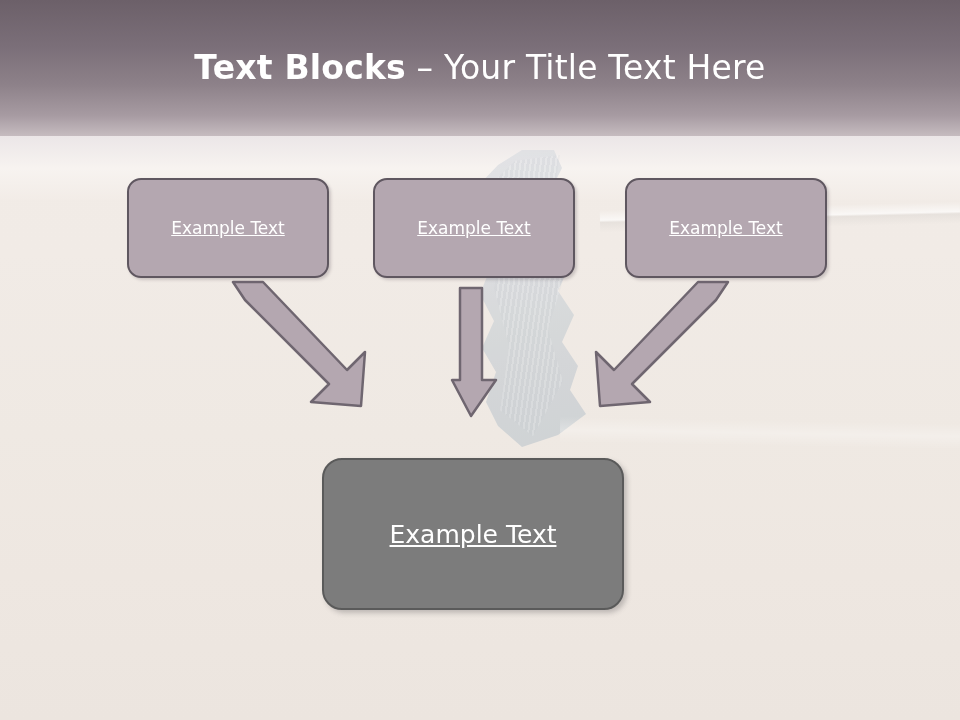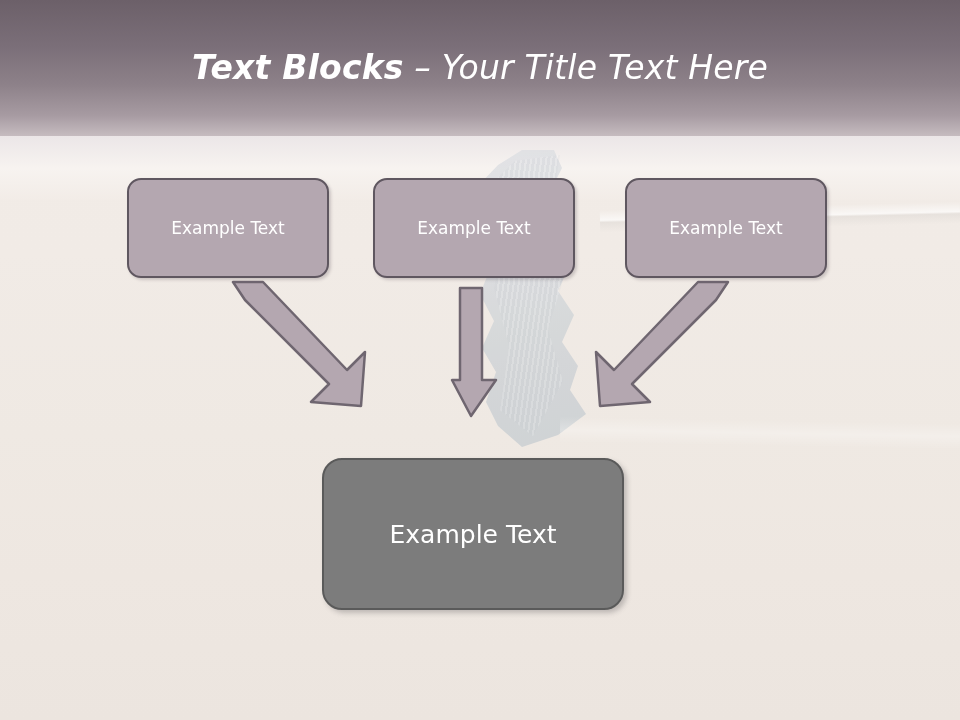--- a/index.html
+++ b/index.html
@@ -95,35 +95,35 @@
     position: absolute;
     left: 0;
     top: 48px;
     width: 960px;
     text-align: center;
     color: #ffffff;
     font-size: 33px;
     line-height: 40px;
     letter-spacing: .2px;
     white-space: nowrap;
-    font-style: italic;
   }
   .header-title .bold { font-weight: bold; }
   .header-title .light { font-weight: normal; }
 
   
   .box {
     position: absolute;
     box-sizing: border-box;
     display: flex;
     align-items: center;
     justify-content: center;
     border-radius: 14px;
     color: #ffffff;
     text-align: center;
+    text-decoration: underline;
   }
   .box-top {
     width: 202px;
     height: 100px;
     background: #b4a7b0;
     border: 2px solid #5f5760;
     font-size: 17px;
     box-shadow: 2px 2px 3px rgba(90,80,88,.25);
   }
   #box-top-1 { left: 127px; top: 178px; }

